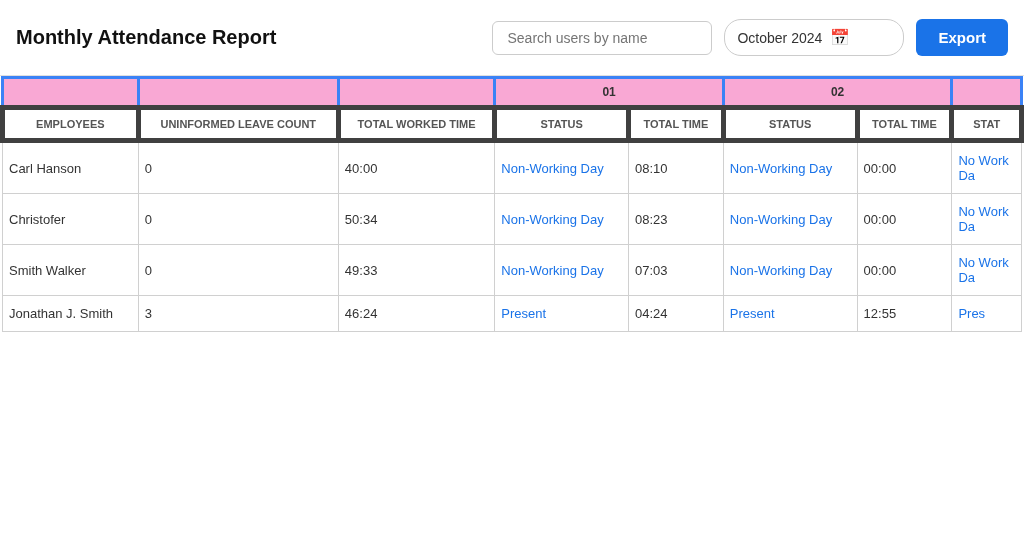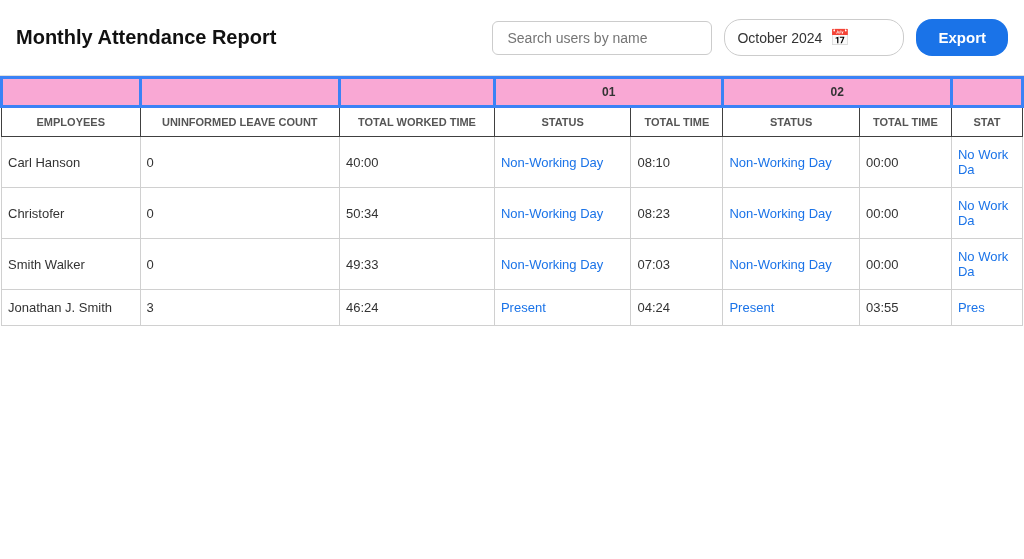--- a/index.html
+++ b/index.html
@@ -51,21 +51,21 @@
     .calendar-icon {
       font-size: 16px;
       color: #555;
       cursor: pointer;
     }
 
     .export-btn {
       background: #1a73e8;
       color: #fff;
       border: none;
-      border-radius: 16px;
+      border-radius: 6px;
       padding: 10px 22px;
       font-size: 15px;
       font-weight: 600;
       cursor: pointer;
     }
 
     .table-container {
       overflow-x: auto;
       overflow-y: auto;
       max-height: 493px;
@@ -81,21 +81,21 @@
       border: 3px solid #3b82f6;
       text-align: center;
       font-size: 12px;
       font-weight: 600;
       color: #333;
       background: #f9a8d4;
       padding: 6px 18px;
     }
 
     thead tr.label-row th {
-      border: 1px solid #404040;
+      border: 5px solid #404040;
       text-align: center;
       font-size: 11px;
       font-weight: 600;
       color: #555;
       background: #fff;
       padding: 8px 6px;
       white-space: nowrap;
     }
 
     tbody tr td {
@@ -189,18 +189,18 @@
           <td>00:00</td>
           <td class="status-cell partial-col">No Work Da</td>
         </tr>
         <tr>
           <td class="employee-cell">Jonathan J. Smith</td>
           <td>3</td>
           <td>46:24</td>
           <td class="status-cell">Present</td>
           <td>04:24</td>
           <td class="status-cell">Present</td>
-          <td>03:55</td>
+          <td>12:55</td>
           <td class="status-cell partial-col">Pres</td>
         </tr>
       </tbody>
   </table>
 </div>
 
 </body></html>

